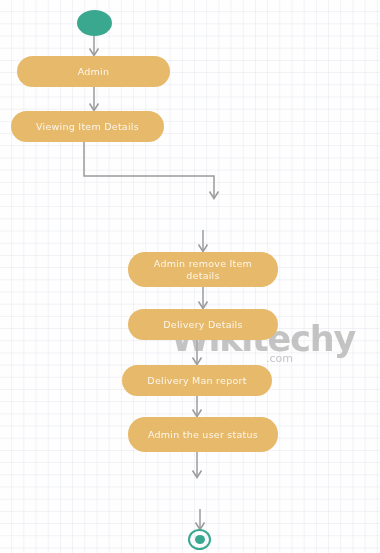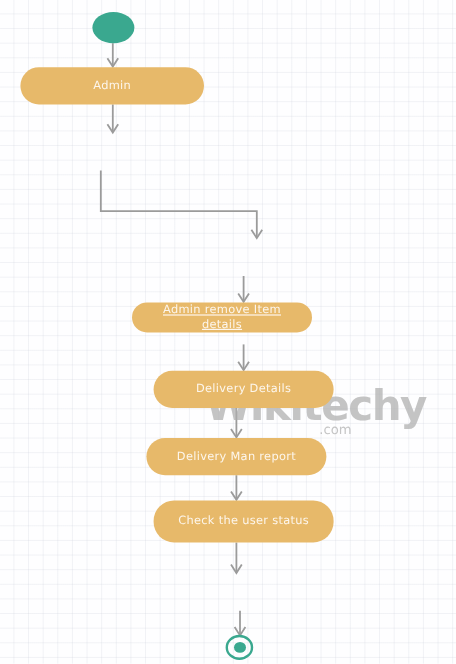--- a/index.html
+++ b/index.html
@@ -171,28 +171,29 @@
 
   <div id="watermark">
     <div id="wm-main">Wikitechy</div>
     <div id="wm-sub">.com</div>
   </div>
 
   <div class="start-node" style="left:77px; top:10px; width:35px; height:26px;"></div>
 
   <div class="node" style="left:17px; top:56px; width:153px; height:31px;">Admin</div>
 
+  <div class="node" style="left:11px; top:111px; width:153px; height:31px;">Viewing Item Details</div>
 
 
-  <div class="node" style="left:110px; top:252px; width:150px; height:25px;text-decoration:underline;">Admin remove Item details</div>
+  <div class="node" style="left:128px; top:252px; width:150px; height:35px;">Admin remove Item details</div>
 
   <div class="node" style="left:128px; top:309px; width:150px; height:31px;">Delivery Details</div>
 
   <div class="node" style="left:122px; top:365px; width:150px; height:31px;">Delivery Man report</div>
 
-  <div class="node" style="left:128px; top:417px; width:150px; height:35px;">Check the user status</div>
+  <div class="node" style="left:128px; top:417px; width:150px; height:35px;">Admin the user status</div>
 
 
   <div class="end-node" style="left:188px; top:529px; width:23px; height:21px;">
     <div class="end-node-core"></div>
   </div>
 
 </div>
 
 </body></html>

